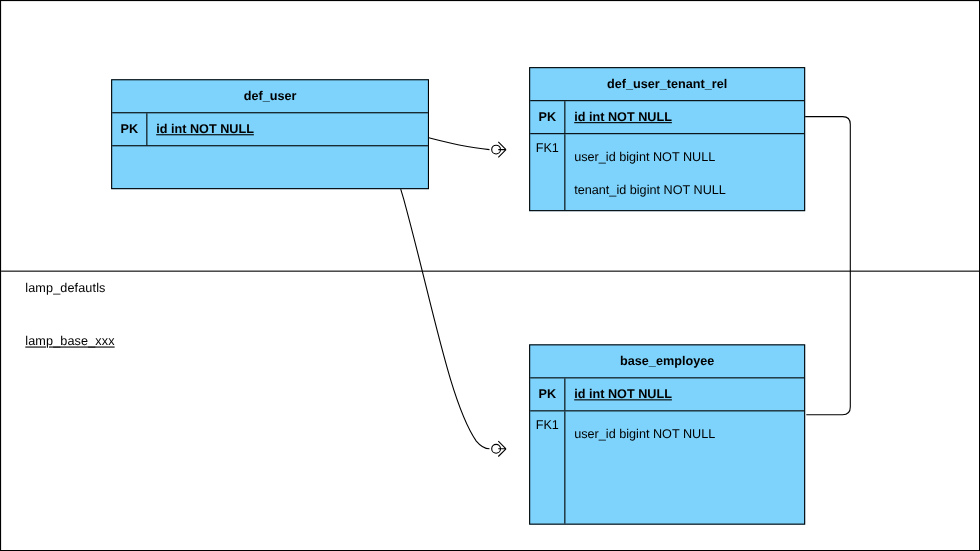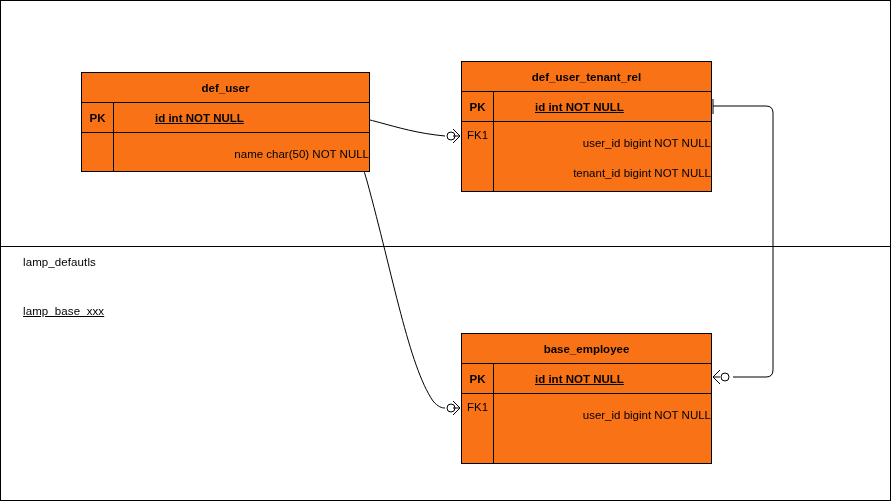--- a/index.html
+++ b/index.html
@@ -46,44 +46,44 @@
     color: #000000;
     white-space: nowrap;
     letter-spacing: 0.1px;
     margin-top: 40px;
   }
 
   
   .entity {
     position: absolute;
     box-sizing: border-box;
-    background: #f97316;
+    background: #7dd3fc;
     border: 1px solid #000000;
     display: flex;
     flex-direction: column;
+    margin-left: 20px;
   }
   .ent-title {
     box-sizing: border-box;
     width: 100%;
     display: flex;
     align-items: center;
     justify-content: center;
     font-size: 11.5px;
     font-weight: bold;
     color: #000000;
     border-bottom: 1px solid #000000;
     white-space: nowrap;
   }
   .ent-row {
     box-sizing: border-box;
     width: 100%;
     display: flex;
     flex-direction: row;
     flex: 1 1 auto;
-    gap: 33px;
   }
   .ent-row.keyrow {
     border-bottom: 1px solid #000000;
     flex: 0 0 auto;
   }
   .key-cell {
     box-sizing: border-box;
     flex: 0 0 auto;
     display: flex;
     align-items: flex-start;
@@ -114,21 +114,20 @@
     padding: 0 17px 0 8px;
   }
   .pk-text {
     font-weight: bold;
     text-decoration: underline;
     white-space: nowrap;
   }
   .attr-text {
     white-space: nowrap;
     line-height: 30px;
-    text-align: right;
   }
 </style>
 </head>
 <body>
 
 <div id="canvas">
 
   <div class="divider" style="top:245px;"></div>
 
   <div class="zone-label" style="left:22px; top:215px;">lamp_defautls</div>
@@ -163,46 +162,40 @@
   </svg>
 
   <div class="entity" style="left:80px; top:71px; width:289px; height:100px;">
     <div class="ent-title" style="height:30px;">def_user</div>
     <div class="ent-row keyrow" style="height:30px;">
       <div class="key-cell" style="width:32px;">PK</div>
       <div class="attr-cell">
         <span class="pk-text">id int NOT NULL</span>
       </div>
     </div>
-    <div class="ent-row">
-      <div class="key-cell" style="width:32px;"></div>
-      <div class="attr-cell">
-        <span class="attr-text">name char(50) NOT NULL</span>
-      </div>
-    </div>
   </div>
 
   <div class="entity" style="left:460px; top:60px; width:251px; height:131px;">
     <div class="ent-title" style="height:30px;">def_user_tenant_rel</div>
     <div class="ent-row keyrow" style="height:30px;">
       <div class="key-cell" style="width:32px;">PK</div>
       <div class="attr-cell">
         <span class="pk-text">id int NOT NULL</span>
       </div>
     </div>
     <div class="ent-row">
       <div class="key-cell" style="width:32px;">FK1</div>
       <div class="attr-cell">
         <span class="attr-text">user_id bigint NOT NULL</span>
         <span class="attr-text">tenant_id bigint NOT NULL</span>
       </div>
     </div>
   </div>
 
-  <div class="entity" style="left:460px; top:332px; width:251px; height:131px;">
+  <div class="entity" style="left:460px; top:312px; width:251px; height:164px;">
     <div class="ent-title" style="height:30px;">base_employee</div>
     <div class="ent-row keyrow" style="height:30px;">
       <div class="key-cell" style="width:32px;">PK</div>
       <div class="attr-cell">
         <span class="pk-text">id int NOT NULL</span>
       </div>
     </div>
     <div class="ent-row">
       <div class="key-cell" style="width:32px;">FK1</div>
       <div class="attr-cell">

